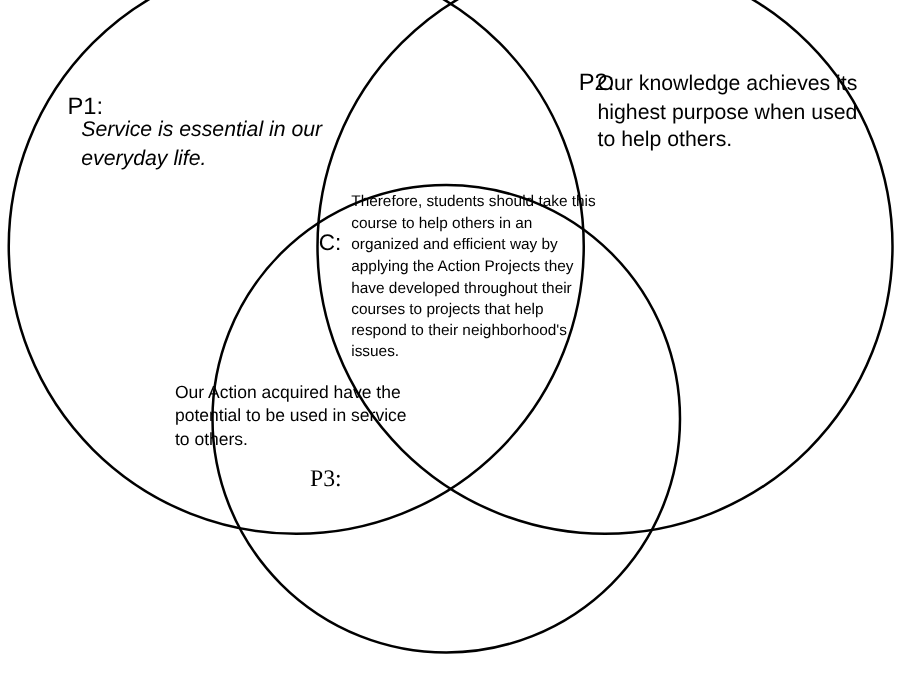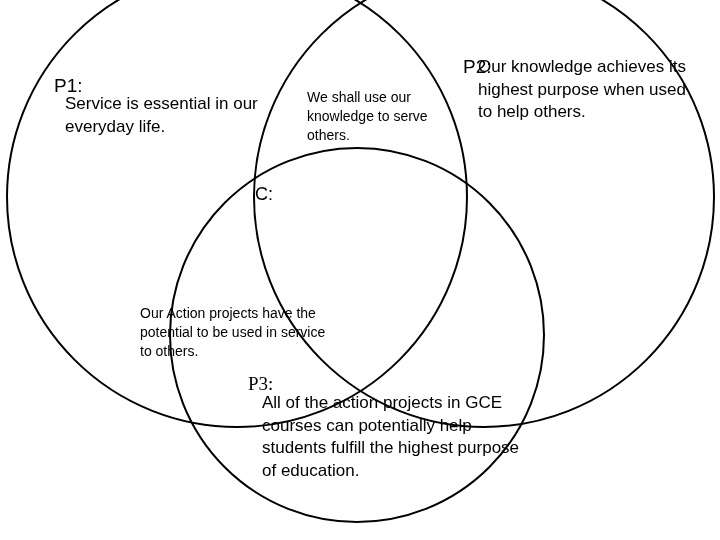--- a/index.html
+++ b/index.html
@@ -51,21 +51,21 @@
     color: #000000;
   }
   
   .center-body {
     position: absolute;
     font-size: 12.3px;
     line-height: 17.2px;
     color: #000000;
   }
   #p1-tag   { left: 54px;  top: 76px; }
-  #p1-body  { left: 65px;  top: 93px;  width: 200px; }
+  #p1-body  { left: 65px;  top: 93px;  width: 200px; font-style: italic; }
   #p2-tag   { left: 463px; top: 57px; }
   #p2-body  { left: 478px; top: 56px;  width: 210px; }
   #p3-tag   { left: 248px; top: 374px; font-family: Liberation Serif, serif; }
   #p3-body  { left: 262px; top: 392px; width: 270px; }
   #c-tag    { left: 255px; top: 184px; }
   #c-body   { left: 281px; top: 153px; width: 198px; }
   #top-overlap    { left: 307px; top: 88px;  width: 140px; }
   #left-overlap   { left: 140px; top: 304px; width: 190px; }
   #right-overlap  { left: 449px; top: 275px; width: 155px; }
 </style>
@@ -80,20 +80,19 @@
     <circle id="circle-p3" cx="357" cy="335" r="187" fill="none" stroke="#000000" stroke-width="2"></circle>
   </svg>
 
   <div class="tag" id="p1-tag">P1:</div>
   <div class="premise-body" id="p1-body"> Service is essential in our everyday life.</div>
 
   <div class="tag" id="p2-tag">P2:</div>
   <div class="premise-body" id="p2-body"> Our knowledge achieves its highest purpose when used to help others.</div>
 
   <div class="tag" id="p3-tag">P3:</div>
-  <div class="premise-body" id="p3-body"> All of the action projects in GCE courses can potentially help students fulfill the highest purpose of education.</div>
 
   <div class="tag-small" id="c-tag">C:</div>
+  <div class="center-body" id="c-body"> Therefore, students should take this course to help others in an organized and efficient way by applying the Action Projects they have developed throughout their courses to projects that help respond to their neighborhood's issues.</div>
 
-  <div class="overlap-body" id="top-overlap">We shall use our knowledge to serve others.</div>
-  <div class="overlap-body" id="left-overlap">Our Action projects have the potential to be used in service to others.</div>
+  <div class="overlap-body" id="left-overlap">Our Action acquired have the potential to be used in service to others.</div>
 
 </div>
 
 </body></html>

